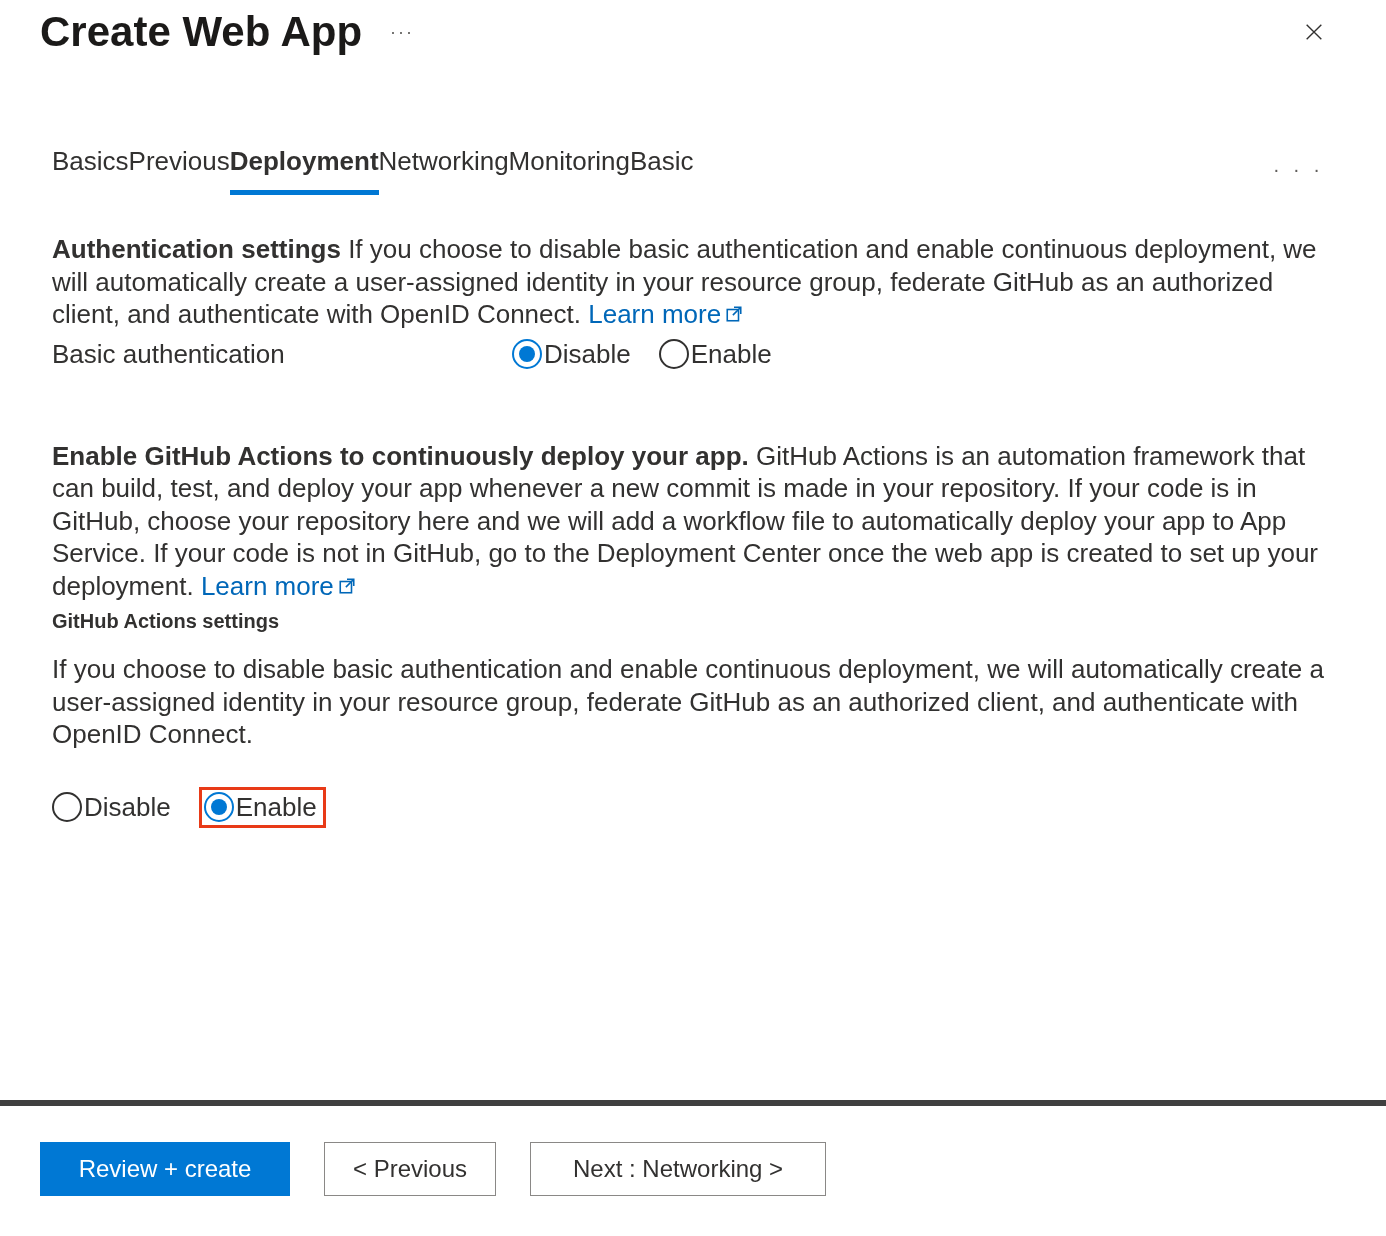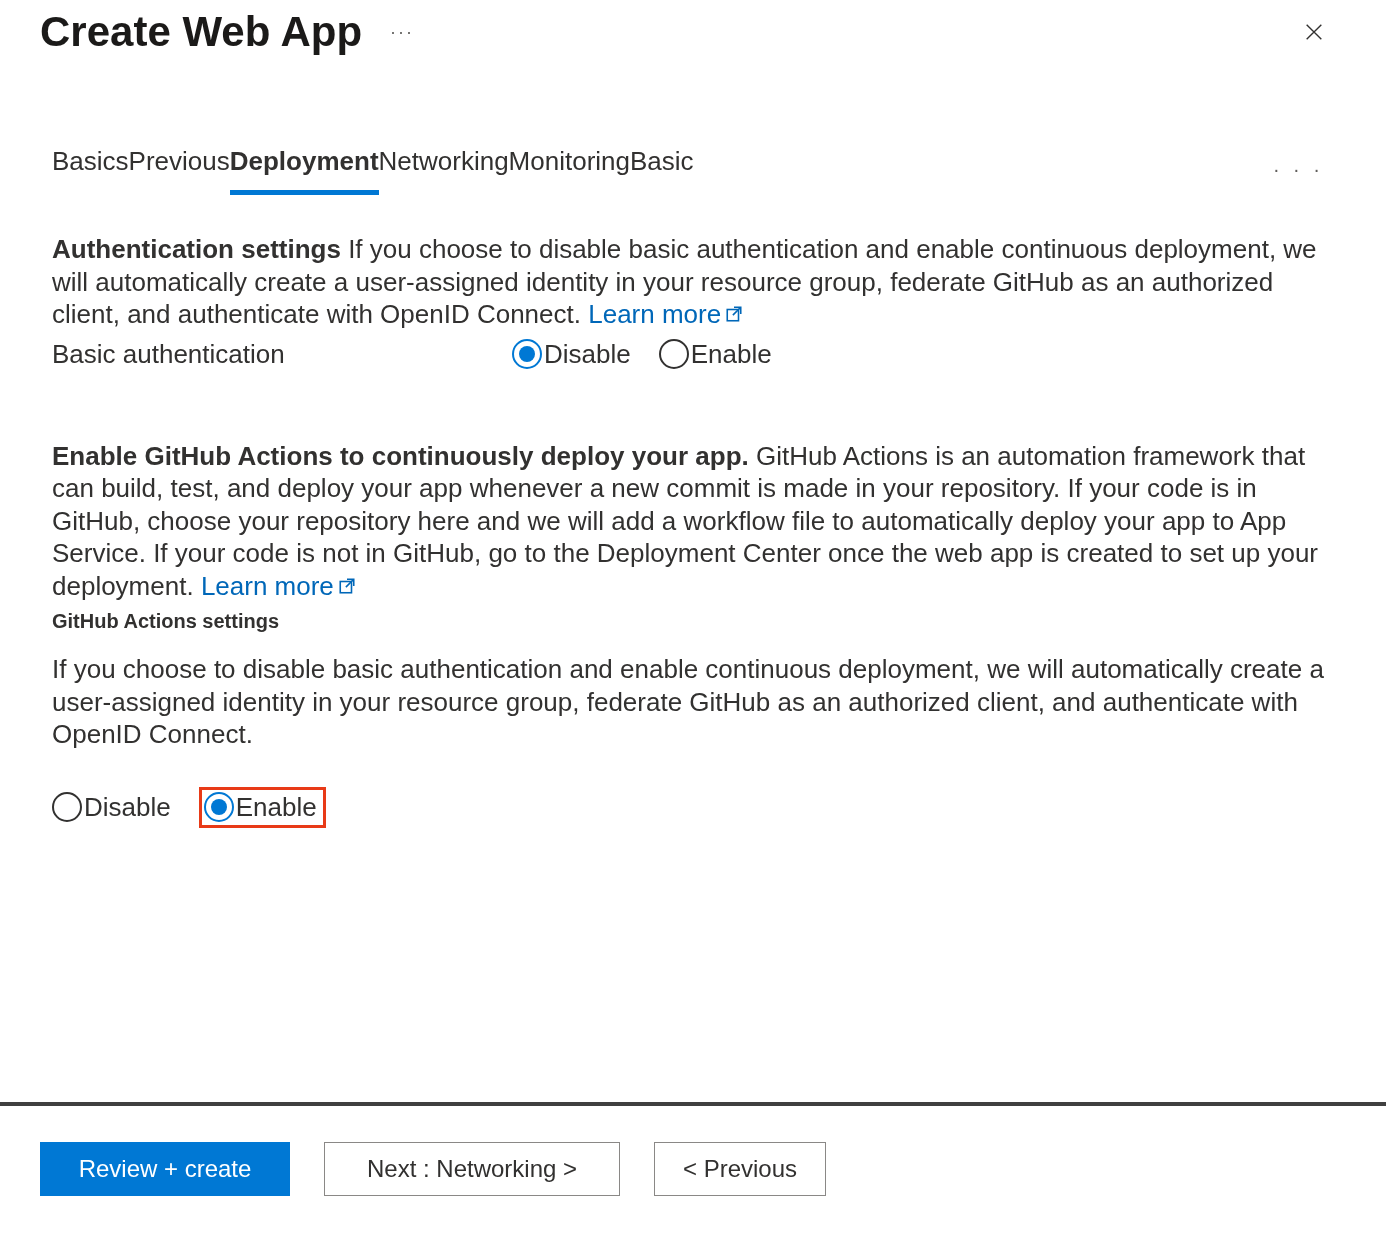--- a/index.html
+++ b/index.html
@@ -157,21 +157,21 @@
       padding: 2px 6px 2px 2px;
       display: inline-flex;
       align-items: center;
       gap: 14px;
     }
     .footer {
       position: absolute;
       bottom: 0;
       left: 0;
       right: 0;
-      border-top: 4px solid #404040;
+      border-top: 6px solid #404040;
       padding: 36px 40px 40px 40px;
       display: flex;
       gap: 34px;
     }
     .btn {
       font-size: 24px;
       padding: 12px 28px;
       cursor: pointer;
       border: 1px solid #8a8886;
       background: #fff;
@@ -261,15 +261,15 @@
           <span class="radio-label">Enable</span>
         </div>
       </span>
     </div>
   </div>
 
 </div>
 
 <div class="footer">
   <button class="btn primary">Review + create</button>
+  <button class="btn">&lt;  Previous</button>
   <button class="btn next">Next : Networking  &gt;</button>
-  <button class="btn">&lt;  Previous</button>
 </div>
 
 </body></html>

